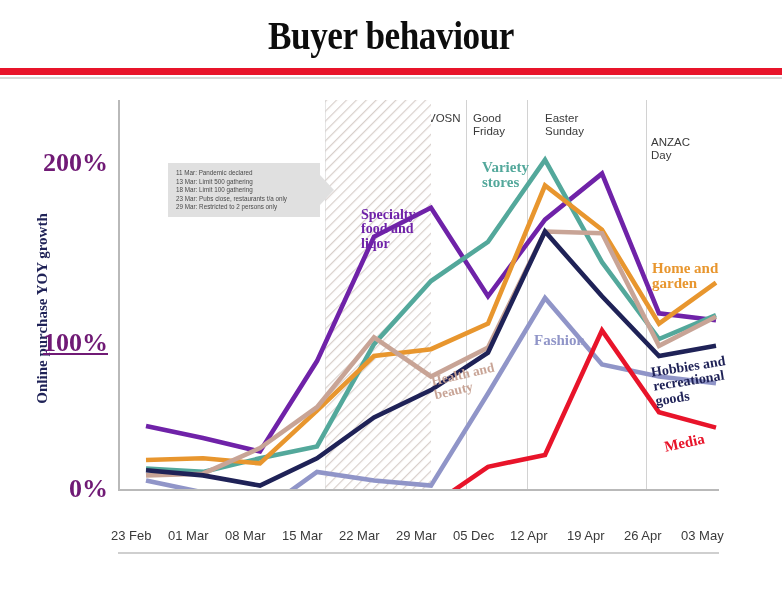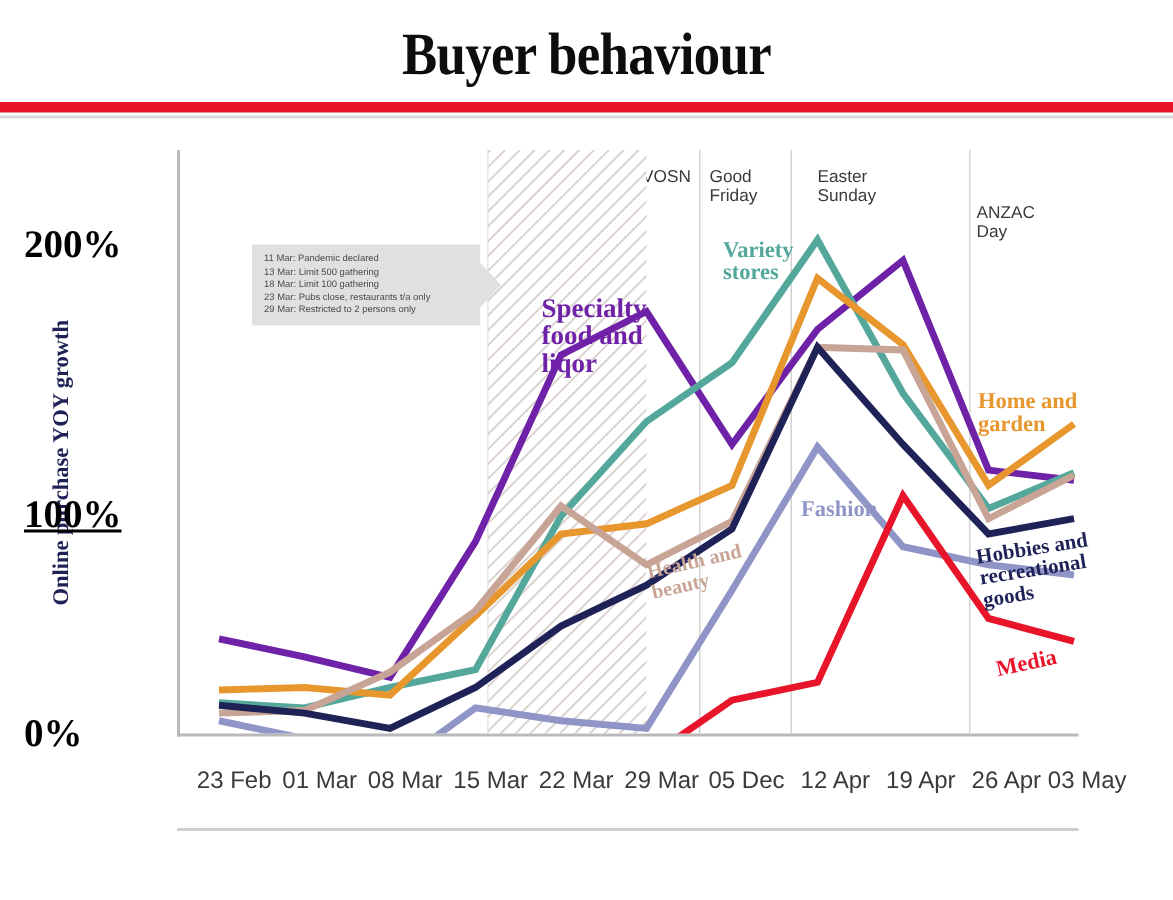--- a/index.html
+++ b/index.html
@@ -63,22 +63,22 @@
     color:#3a3a3a;
     white-space:pre-line;
   }
 
   
   .ytick{
     position:absolute;
     font-family:"Liberation Serif", serif;
     font-weight:bold;
     font-size:26px;
-    color:#000000;
-    text-align:left;
+    color:#701a75;
+    text-align:right;
     width:92px;
     left:16px;
   }
   
   .ytitle{
     position:absolute;
     left:-108px;
     top:300px;
     width:300px;
     text-align:center;
@@ -86,24 +86,24 @@
     font-weight:bold;
     font-size:15px;
     color:#1f2257;
     transform:rotate(-90deg);
     transform-origin:center center;
     letter-spacing:0px;
   }
   
   .xtick{
     position:absolute;
-    top:512px;
-    font-size:16px;
+    top:528px;
+    font-size:13px;
     color:#3a3a3a;
-    text-align:right;
+    text-align:left;
     width:70px;
   }
 
   
   .callout{
     position:absolute;left:168px;top:163px;width:152px;height:54px;
     background:#e0e0e0;
   }
   .callout-arrow{
     position:absolute;left:320px;top:175px;
@@ -190,21 +190,21 @@
   <div class="callout"></div>
   <div class="callout-arrow"></div>
   <div class="callout-text">
     <div>11 Mar: Pandemic declared</div>
     <div>13 Mar: Limit 500 gathering</div>
     <div>18 Mar: Limit 100 gathering</div>
     <div>23 Mar: Pubs close, restaurants t/a only</div>
     <div>29 Mar: Restricted to 2 persons only</div>
   </div>
 
-  <div class="slabel" style="left:361px;top:196px;font-size:18px;color:#6f22a8;white-space:pre-line;">Specialty
+  <div class="slabel" style="left:361px;top:208px;font-size:14px;color:#6f22a8;white-space:pre-line;">Specialty
 food and
 liqor</div>
 
   <div class="slabel" style="left:482px;top:160px;font-size:15px;color:#53a89b;white-space:pre-line;">Variety
 stores</div>
 
   <div class="slabel" style="left:652px;top:261px;font-size:15px;color:#e8962e;white-space:pre-line;">Home and
 garden</div>
 
   <div class="slabel" style="left:430px;top:375px;font-size:13.5px;color:#c8a496;white-space:pre-line;transform:rotate(-13deg);transform-origin:left top;">Health and

